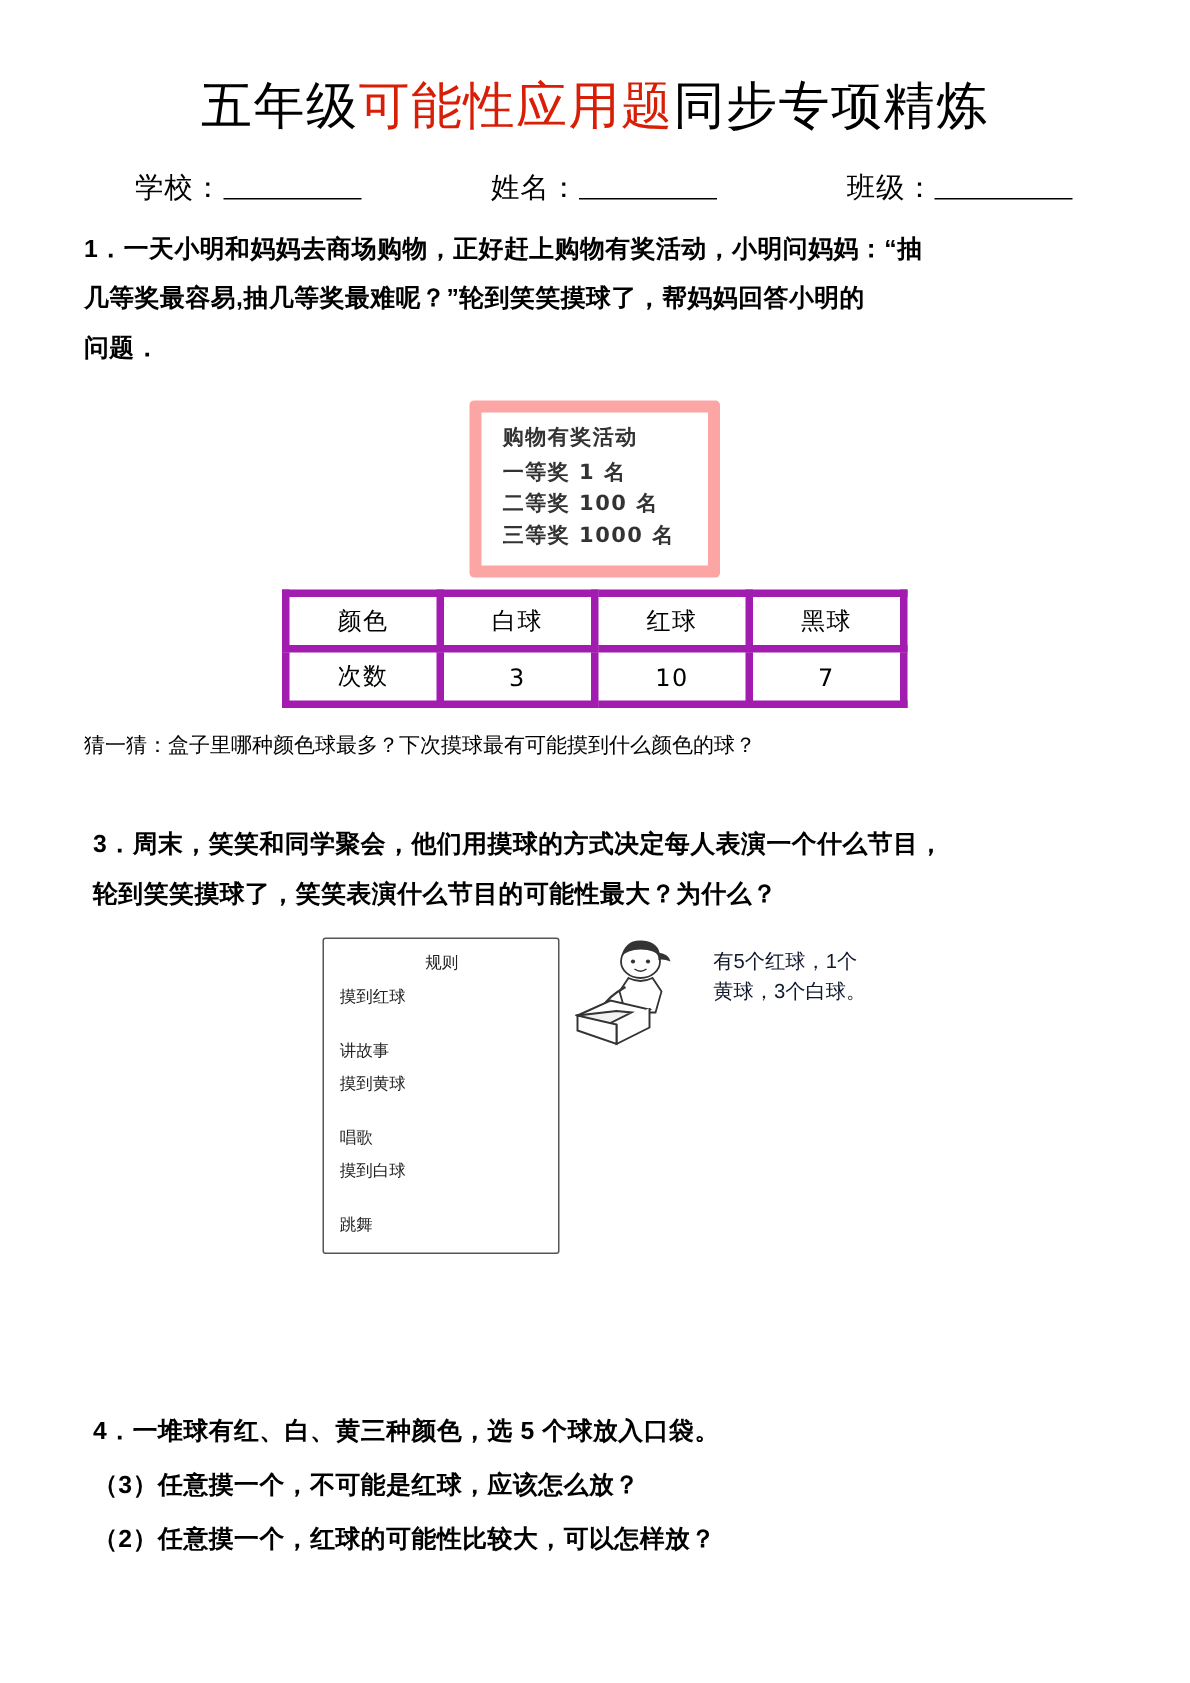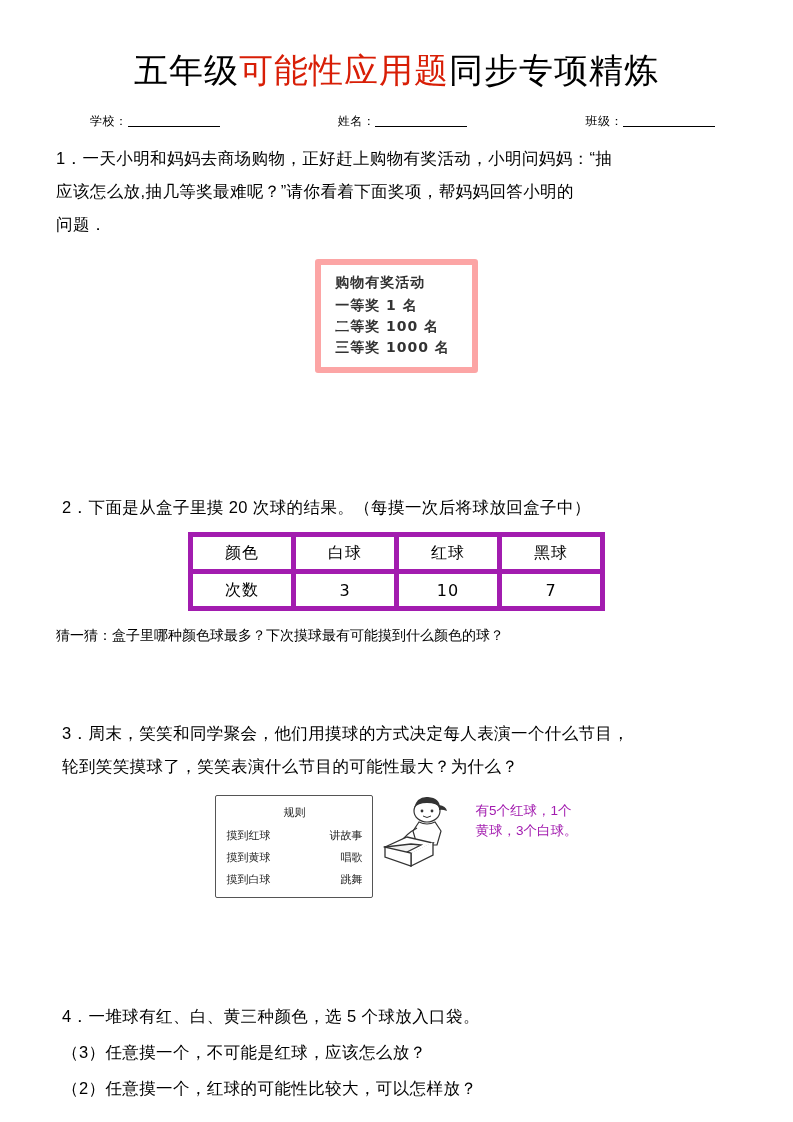--- a/index.html
+++ b/index.html
@@ -34,21 +34,21 @@
     font-family: "DejaVu Sans", "Liberation Sans", sans-serif;
   }
   .title .hl {
     color: #d81e06;
   }
 
   
   .info-line {
     display: flex;
     justify-content: space-between;
-    font-size: 12px;
+    font-size: 19px;
     margin-top: 18px;
     padding: 0 22px 0 34px;
     letter-spacing: 0.5px;
     text-align: right;
   }
   .info-item {
     white-space: nowrap;
   }
   .info-item .blank {
     display: inline-block;
@@ -61,30 +61,30 @@
   
   .q {
     font-size: 16.5px;
     line-height: 33px;
     letter-spacing: 0.4px;
   }
   .q1 {
     margin-top: 12px;
     text-indent: 0;
   }
-  .q-line { display: block; }
+  .q-line { display: block; font-weight: bold; }
 
   
   .prize-wrap {
     display: flex;
     justify-content: center;
     margin-top: 18px;
   }
   .prize-box {
-    border: 6px solid #fca5a5;
+    border: 8px solid #fca5a5;
     border-radius: 3px;
     padding: 7px 22px 9px 14px;
     font-size: 14px;
     line-height: 21px;
     font-family: "DejaVu Sans", "Liberation Sans", sans-serif;
     font-weight: bold;
     color: #333;
     background: #fff;
     letter-spacing: 1px;
   }
@@ -117,21 +117,21 @@
   }
   .q2-follow {
     margin-top: 9px;
     font-size: 14px;
     line-height: 30px;
     padding-left: 0px;
   }
 
   
   .q3 {
-    margin-top: 67px;
+    margin-top: 36px;
     padding-left: 6px;
   }
   .rules-row {
     display: flex;
     justify-content: center;
     align-items: flex-start;
     margin-top: 12px;
     gap: 0px;
   }
   .rules-box {
@@ -144,32 +144,33 @@
     min-width: 136px;
   }
   .rules-title {
     text-align: center;
     margin-bottom: 1px;
   }
   .rule-line {
     display: flex;
     justify-content: space-between;
     gap: 14px;
+    flex-direction: column;
   }
   .figure-box {
     position: relative;
     width: 96px;
     height: 84px;
     margin-left: 2px;
   }
   .speech {
     margin-left: 4px;
     font-size: 13.5px;
     line-height: 20px;
-    color: #a21caf;
+    color: #0f172a;
     padding-top: 6px;
   }
 
   
   .q4 {
     margin-top: 102px;
     padding-left: 6px;
   }
   .q4 .sub {
     display: block;
@@ -192,36 +193,33 @@
     <div class="info-item">
       <span>姓名：</span><span class="blank"></span>
     </div>
     <div class="info-item">
       <span>班级：</span><span class="blank"></span>
     </div>
   </div>
 
   <div class="q q1">
     <span class="q-line">1．一天小明和妈妈去商场购物，正好赶上购物有奖活动，小明问妈妈：“抽</span>
-    <span class="q-line">应该怎么放,抽几等奖最难呢？”请你看着下面奖项，帮妈妈回答小明的</span>
+    <span class="q-line">几等奖最容易,抽几等奖最难呢？”轮到笑笑摸球了，帮妈妈回答小明的</span>
     <span class="q-line">问题．</span>
   </div>
 
   <div class="prize-wrap">
     <div class="prize-box">
       <div class="prize-title">购物有奖活动</div>
       <div>一等奖 1 名</div>
       <div>二等奖 100 名</div>
       <div>三等奖 1000 名</div>
     </div>
   </div>
 
-  <div class="q q2">
-    <span class="q-line">2．下面是从盒子里摸 20 次球的结果。（每摸一次后将球放回盒子中）</span>
-  </div>
 
   <div class="ball-table-wrap">
     <table class="ball-table">
       <tbody>
           <tr>
         <td>颜色</td>
         <td>白球</td>
         <td>红球</td>
         <td>黑球</td>
       </tr>

